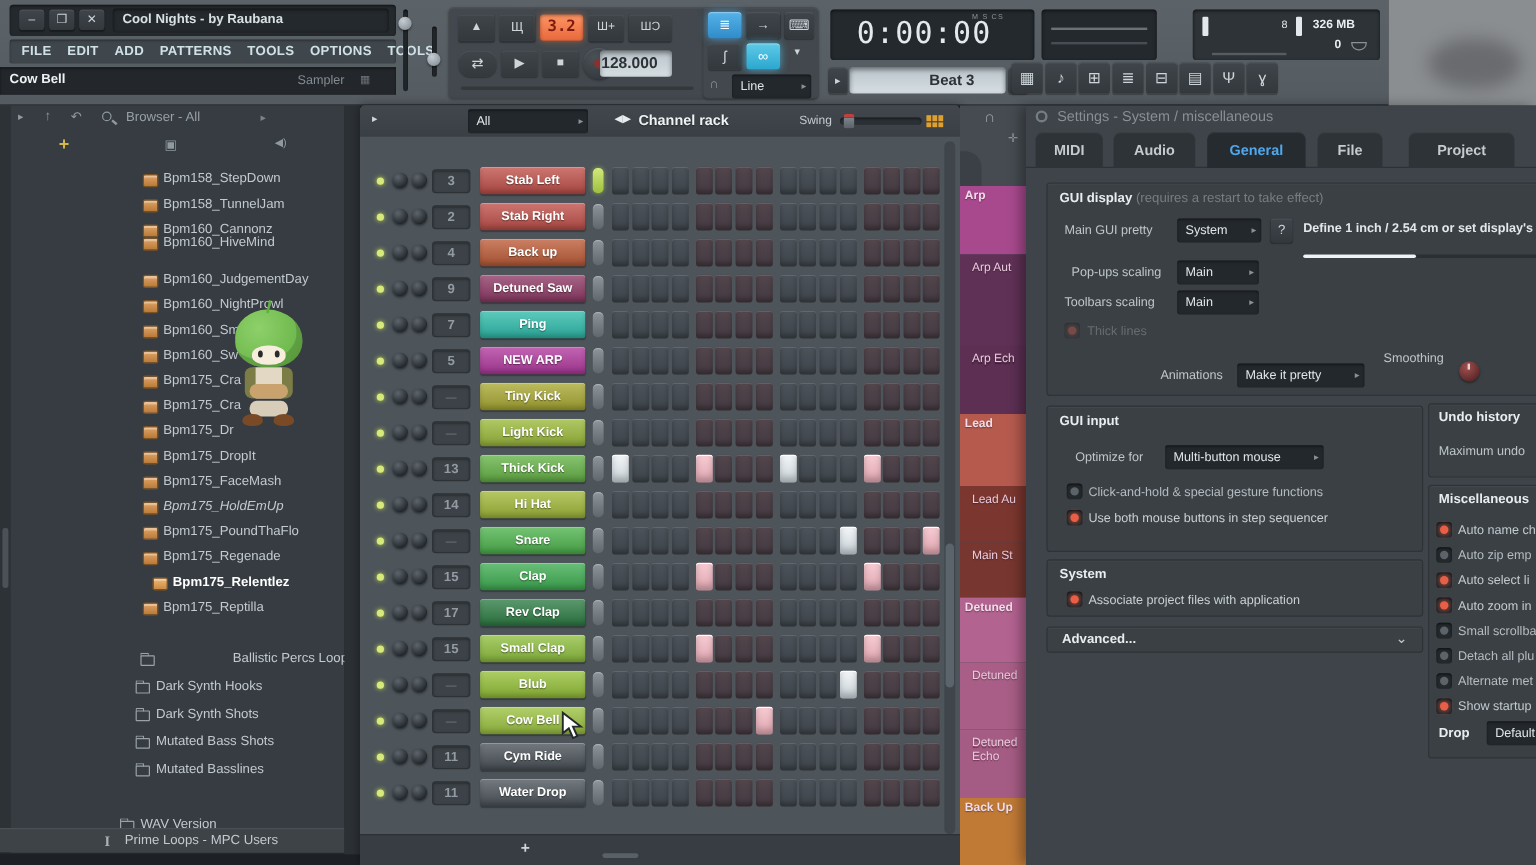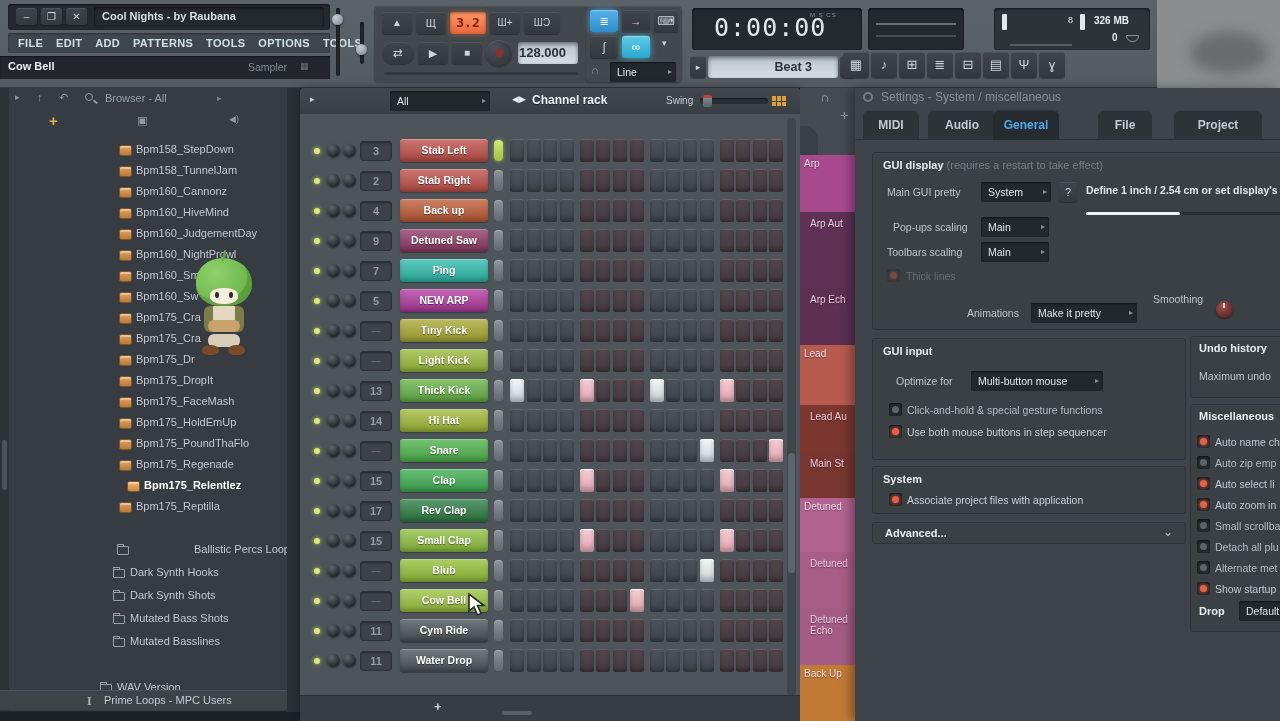--- a/index.html
+++ b/index.html
@@ -42,21 +42,21 @@
   .mute-pill.on{background:linear-gradient(#d3e97c,#9dbf3e);box-shadow:0 0 4px rgba(190,225,90,.6);}
   .steps{position:absolute;left:210px;top:4px;display:flex;}
   .step{width:14px;height:23px;border-radius:2.5px;margin-right:2.6px;background:linear-gradient(#4c535a,#3d444a);box-shadow:inset 0 1px 0 rgba(255,255,255,.13),inset 0 -3px 4px rgba(0,0,0,.28);}
   .step.grp{margin-left:3.5px;}
   .step.red{background:linear-gradient(#53464d,#443a41);}
   .step.lit{background:linear-gradient(#f3f6f8,#c7d1d6);box-shadow:inset 0 1px 0 #fff,inset 0 -4px 5px rgba(0,0,0,.22);}
   .step.red.lit{background:linear-gradient(#f7ccd3,#dfa6b1);}
   
   #plstrip{left:800px;top:88px;width:55px;height:633px;background:#42484d;overflow:hidden;}
   .pl-block{position:absolute;left:0;width:55px;overflow:hidden;}
-  .pl-label{font-size:10px;font-weight:normal;color:#f2dcea;text-shadow:0 1px 1px rgba(0,0,0,.4);padding:3px 0 0 4px;line-height:11px;}
+  .pl-label{font-size:10px;font-weight:bold;color:#f2dcea;text-shadow:0 1px 1px rgba(0,0,0,.4);padding:3px 0 0 4px;line-height:11px;}
   .pl-sub .pl-label{padding:6px 0 0 10px;font-weight:normal;color:#eccade;}
   
   #settings{left:855px;top:88px;width:425px;height:633px;background:#3e4449;box-shadow:-4px 0 10px rgba(0,0,0,.35);}
   .tab{position:absolute;top:22px;height:30px;background:#2e3337;border-radius:6px 6px 0 0;color:#c4cbd0;font-size:12px;font-weight:bold;text-align:center;line-height:30px;box-shadow:inset 0 1px 0 rgba(255,255,255,.06);}
   .tab.active{background:#262b2f;color:#4fa8ee;}
   .sbox{position:absolute;background:#3a4044;border:1px solid #2e3338;border-radius:3px;box-shadow:inset 0 1px 0 rgba(255,255,255,.04);}
   .shead{position:absolute;font-size:11px;font-weight:bold;color:#e9edf0;}
   .snote{font-weight:normal;color:#767e84;}
   .slabel{position:absolute;font-size:10.5px;color:#bfc6cb;}
   .dd{position:absolute;height:20px;background:#23282c;border-radius:2px;box-shadow:inset 0 1px 2px rgba(0,0,0,.5);color:#dfe5e9;font-size:10.5px;line-height:20px;padding-left:7px;}
@@ -115,21 +115,21 @@
       <div class="abs tbtn" style="left:42px;top:6px;width:30px;height:22px;font-size:11px;line-height:22px;"><span>Щ</span></div>
       <div class="abs led-display" style="left:76px;top:6px;width:36px;height:22px;font-size:13px;line-height:22px;">3.2</div>
       <div class="abs tbtn" style="left:116px;top:6px;width:30px;height:22px;font-size:10px;line-height:22px;"><span>Ш+</span></div>
       <div class="abs tbtn" style="left:150px;top:6px;width:36px;height:22px;font-size:10px;line-height:22px;"><span>ШƆ</span></div>
       <div class="abs tbtn" style="left:8px;top:36px;width:32px;height:22px;font-size:12px;line-height:22px;border-radius:10px;"><span>⇄</span></div>
       <div class="abs tbtn" style="left:44px;top:36px;width:30px;height:22px;font-size:11px;line-height:22px;"><span>▶</span></div>
       <div class="abs tbtn" style="left:78px;top:36px;width:30px;height:22px;font-size:10px;line-height:22px;"><span>■</span></div>
       <div class="abs" style="left:112px;top:34px;width:26px;height:26px;border-radius:50%;background:radial-gradient(circle at 35% 30%,#4a5156,#2c3135);box-shadow:0 1px 2px rgba(0,0,0,.4),inset 0 1px 0 rgba(255,255,255,.1);">
         <div class="abs" style="left:9px;top:9px;width:8px;height:8px;border-radius:50%;background:#8a3030;"></div>
       </div>
-      <div class="abs lcd" style="left:144px;top:36px;width:60px;height:22px;font-size:13px;line-height:22px;text-align:right;padding-right:12px;">128.000</div>
+      <div class="abs lcd" style="left:126px;top:36px;width:60px;height:22px;font-size:13px;line-height:22px;text-align:right;padding-right:12px;">128.000</div>
       <div class="abs" style="left:10px;top:66px;width:194px;height:3px;background:#33383c;border-radius:2px;"></div>
     </div>
 
     <div class="abs panel" style="left:586px;top:6px;width:96px;height:76px;">
       <div class="abs tbtn lit-blue" style="left:4px;top:4px;width:28px;height:22px;font-size:11px;line-height:22px;"><span>≣</span></div>
       <div class="abs tbtn" style="left:36px;top:4px;width:28px;height:22px;font-size:11px;line-height:22px;"><span>→</span></div>
       <div class="abs tbtn" style="left:68px;top:4px;width:24px;height:22px;font-size:12px;line-height:22px;"><span>⌨</span></div>
       <div class="abs tbtn" style="left:4px;top:30px;width:28px;height:22px;font-size:12px;line-height:22px;"><span>ʃ</span></div>
       <div class="abs tbtn lit-cyan" style="left:36px;top:30px;width:28px;height:22px;font-size:12px;line-height:22px;"><span>∞</span></div>
       <span class="abs glyph" style="left:76px;top:32px;font-size:9px;">▾</span>
@@ -197,21 +197,21 @@
           <span class="br-label" style="left: 136px;">Bpm158_StepDown</span>
         </div>
         <div class="br-row" style="left: 0px; top: 73px; width: 287px;">
           <div class="sample-icon" style="left: 119px;"></div>
           <span class="br-label" style="left: 136px;">Bpm158_TunnelJam</span>
         </div>
         <div class="br-row" style="left: 0px; top: 94px; width: 287px;">
           <div class="sample-icon" style="left: 119px;"></div>
           <span class="br-label" style="left: 136px;">Bpm160_Cannonz</span>
         </div>
-        <div class="br-row" style="left: 0px; top: 115px; width: 287px; text-align: right;">
+        <div class="br-row" style="left: 0px; top: 105px; width: 287px; text-align: right;">
           <div class="sample-icon" style="left: 119px;"></div>
           <span class="br-label" style="left: 136px;">Bpm160_HiveMind</span>
         </div>
         <div class="br-row" style="left: 0px; top: 136px; width: 287px;">
           <div class="sample-icon" style="left: 119px;"></div>
           <span class="br-label" style="left: 136px;">Bpm160_JudgementDay</span>
         </div>
         <div class="br-row" style="left: 0px; top: 157px; width: 287px;">
           <div class="sample-icon" style="left: 119px;"></div>
           <span class="br-label" style="left: 136px;">Bpm160_NightProwl</span>
@@ -239,21 +239,21 @@
         <div class="br-row" style="left: 0px; top: 283px; width: 287px;">
           <div class="sample-icon" style="left: 119px;"></div>
           <span class="br-label" style="left: 136px;">Bpm175_DropIt</span>
         </div>
         <div class="br-row" style="left: 0px; top: 304px; width: 287px;">
           <div class="sample-icon" style="left: 119px;"></div>
           <span class="br-label" style="left: 136px;">Bpm175_FaceMash</span>
         </div>
         <div class="br-row" style="left: 0px; top: 325px; width: 287px;">
           <div class="sample-icon" style="left: 119px;"></div>
-          <span class="br-label" style="left: 136px;">Bpm175_HoldEmUp</span>
+          <span class="br-label" style="left: 136px; font-style: italic;">Bpm175_HoldEmUp</span>
         </div>
         <div class="br-row" style="left: 0px; top: 346px; width: 287px;">
           <div class="sample-icon" style="left: 119px;"></div>
           <span class="br-label" style="left: 136px;">Bpm175_PoundThaFlo</span>
         </div>
         <div class="br-row" style="left: 0px; top: 367px; width: 287px;">
           <div class="sample-icon" style="left: 119px;"></div>
           <span class="br-label" style="left: 136px;">Bpm175_Regenade</span>
         </div>
         <div class="br-row selected" style="left: 0px; top: 388px; width: 287px;">
@@ -839,21 +839,21 @@
       </div>
   </div>
 
   <div id="settings" class="abs">
     <div class="abs" style="left:8px;top:4px;width:10px;height:10px;border:2px solid #757d83;border-radius:50%;"></div>
     <span class="abs" style="left:26px;top:2px;font-size:12px;color:#878f95;">Settings - System / miscellaneous</span>
     <div class="abs" style="left:0;top:22px;width:425px;height:30px;border-bottom:1px solid #2c3135;"></div>
     <div id="tabs">
         <div class="tab" style="left: 8px; width: 56px;">MIDI</div>
         <div class="tab" style="left: 73px; width: 68px;">Audio</div>
-        <div class="tab active" style="left: 138px; width: 66px;">General</div>
+        <div class="tab active" style="left: 151px; width: 82px;">General</div>
         <div class="tab" style="left: 243px; width: 54px;">File</div>
         <div class="tab" style="left: 319px; width: 88px;">Project</div>
       </div>
 
     <div class="sbox" style="left:17px;top:64px;width:420px;height:178px;">
       <span class="shead" style="left:10px;top:6px;"><span>GUI display</span> <span class="snote">(requires a restart to take effect)</span></span>
       <span class="slabel" style="left:14px;top:33px;">Main GUI pretty</span>
       <div class="dd" style="left:108px;top:29px;width:70px;">System</div>
       <div class="abs tbtn" style="left:186px;top:29px;width:18px;height:20px;font-size:11px;line-height:20px;"><span>?</span></div>
       <span class="slabel" style="left:213px;top:31px;color:#e2e8ec;font-weight:bold;white-space:nowrap;">Define 1 inch / 2.54 cm or set display's</span>

